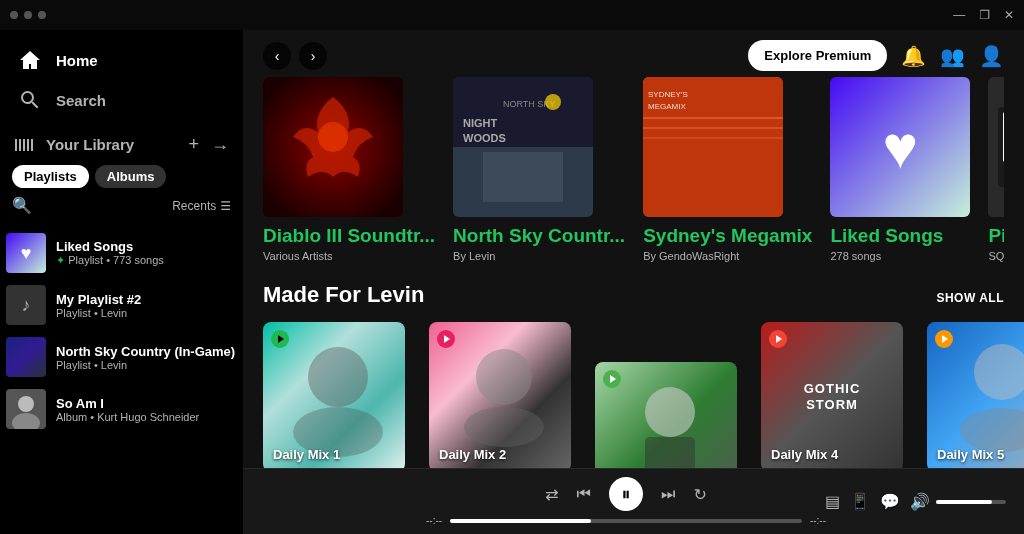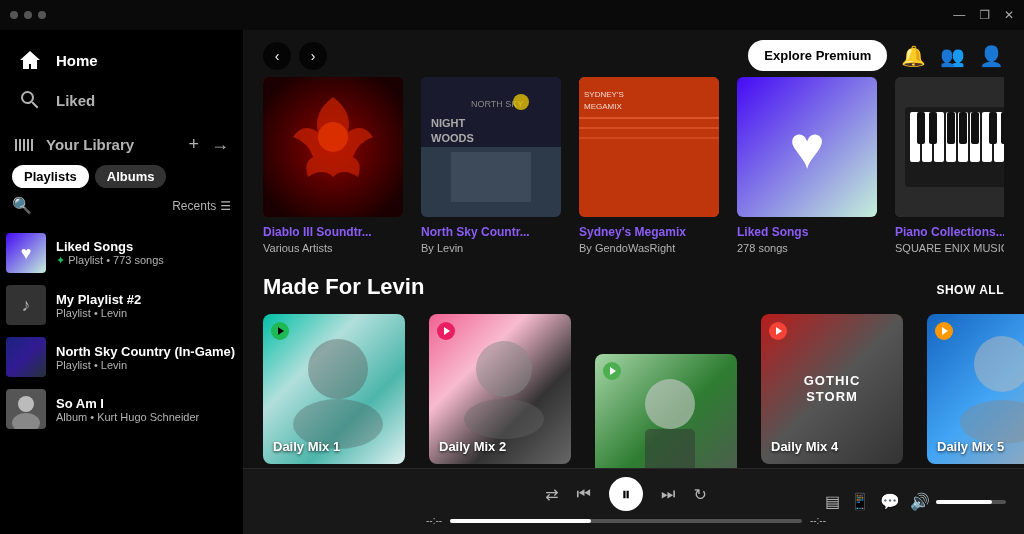--- a/index.html
+++ b/index.html
@@ -220,23 +220,23 @@
     }
     .card-thumb {
       width: 140px;
       height: 140px;
       border-radius: 6px;
       margin-bottom: 8px;
       overflow: hidden;
       position: relative;
     }
     .card-title {
-      font-size: 12px;
+      font-size: 19px;
       font-weight: 600;
-      color: #8b5cf6;
+      color: #22c55e;
       white-space: nowrap;
       overflow: hidden;
       text-overflow: ellipsis;
       margin-bottom: 3px;
     }
     .card-subtitle {
       font-size: 11px;
       color: #b3b3b3;
       white-space: nowrap;
       overflow: hidden;
@@ -440,21 +440,21 @@
             </svg>
         </span>
         <span>Home</span>
       </div>
       <div class="sidebar-nav-item">
         <span class="nav-icon">
           <svg width="24" height="24" viewBox="0 0 24 24" fill="currentColor">
               <path d="M15.5 14h-.79l-.28-.27A6.471 6.471 0 0016 9.5 6.5 6.5 0 109.5 16c1.61 0 3.09-.59 4.23-1.57l.27.28v.79l5 4.99L20.49 19l-4.99-5zm-6 0C7.01 14 5 11.99 5 9.5S7.01 5 9.5 5 14 7.01 14 9.5 11.99 14 9.5 14z"></path>
             </svg>
         </span>
-        <span>Liked</span>
+        <span>Search</span>
       </div>
     </div>
 
     <div class="sidebar-library">
       <div class="library-header">
         <div class="library-header-left">
           <svg width="24" height="24" viewBox="0 0 24 24" fill="#b3b3b3">
               <path d="M3 18h2V6H3v12zm4 0h2V6H7v12zm4 0h2V6h-2v12zm4 0h2V6h-2v12zm4 0h2V6h-2v12z"></path>
             </svg>
           <span>Your Library</span>

